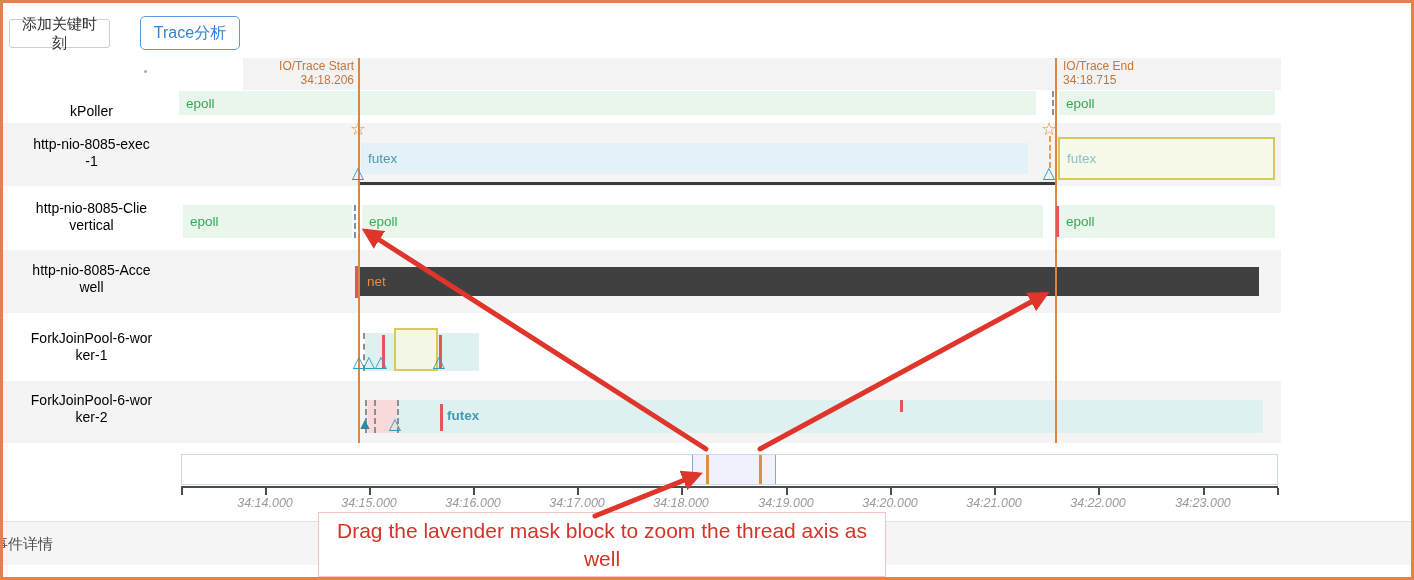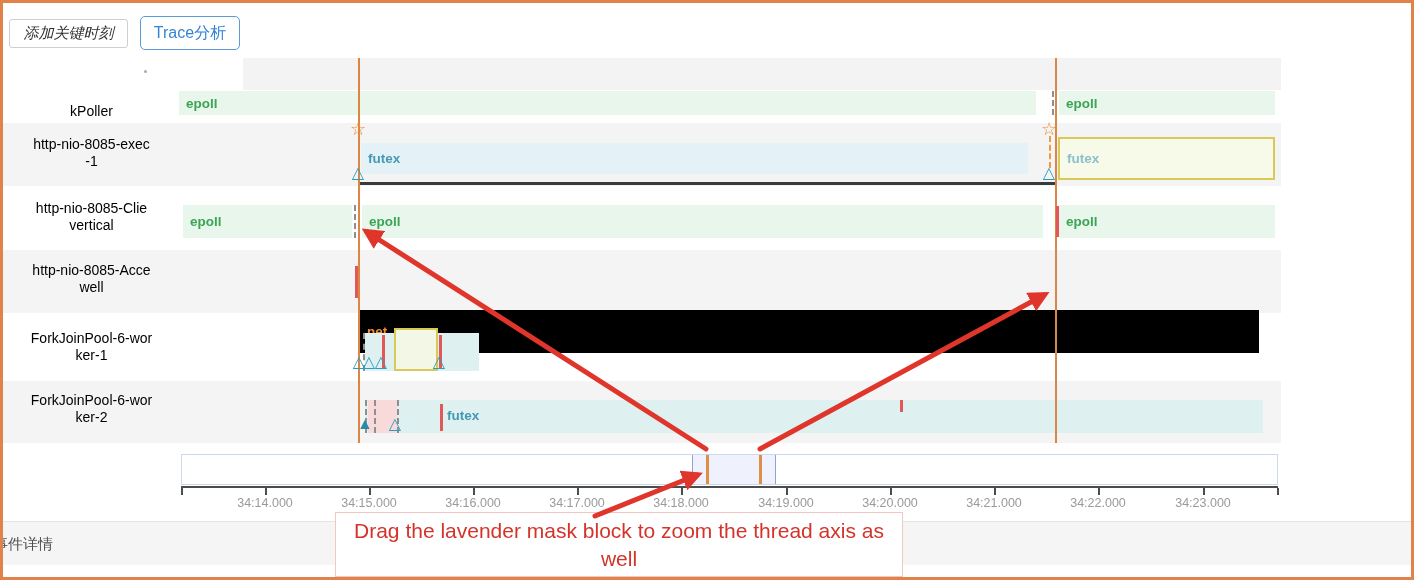--- a/index.html
+++ b/index.html
@@ -6,55 +6,55 @@
   #stage{
     position:relative;width:1414px;height:580px;box-sizing:border-box;
     border:3px solid #e0824a;background:#fff;overflow:hidden;
     font-family:"Liberation Sans","DejaVu Sans",sans-serif;
   }
   .stripe{position:absolute;left:0;width:1278px;background:#f4f4f5;z-index:0;}
   .hdr-strip{position:absolute;left:240px;top:55px;width:1038px;height:32px;background:#f3f3f4;z-index:0;}
   .thread-label{position:absolute;left:14px;width:149px;text-align:center;color:#000000;
     font-size:14px;line-height:17px;z-index:1;}
   .bar{position:absolute;display:flex;align-items:center;box-sizing:border-box;z-index:1;}
-  .bar span{padding-left:7px;font-weight:bold;font-size:13.5px;text-align:right;}
+  .bar span{padding-left:7px;font-weight:normal;font-size:13.5px;text-align:right;}
   .seg-dash{position:absolute;width:0;border-left:2px dashed #8f8f8f;z-index:2;}
   .seg-odash{position:absolute;width:0;border-left:2px dashed #ef9b43;z-index:2;}
   .seg-tick{position:absolute;width:3px;background:#e25757;z-index:3;}
   .seg-hline{position:absolute;height:2.5px;background:#3a3a3a;z-index:1;}
   .seg-tri{position:absolute;transform:translateX(-50%);font-size:16px;line-height:16px;
     font-weight:bold;color:#2b9cbd;z-index:3;}
   .seg-tri-filled{position:absolute;transform:translateX(-50%);font-size:16px;line-height:16px;color:#2b8ba6;z-index:3;}
   .seg-star{position:absolute;transform:translateX(-50%);font-size:18px;line-height:17px;
     font-weight:bold;color:#ea8f35;z-index:3;}
   .seg-text{position:absolute;font-weight:bold;font-size:13.5px;z-index:2;}
   .vline{position:absolute;width:2px;background:#dd8643;z-index:2;}
   .marker-label{position:absolute;top:56px;font-size:12px;line-height:14px;color:#c4763a;z-index:2;}
   #marker-start{left:201px;width:150px;text-align:right;}
   #marker-end{left:1060px;width:150px;text-align:left;}
   .btn{position:absolute;display:flex;align-items:center;justify-content:center;
     background:#fff;box-sizing:border-box;cursor:pointer;z-index:1;}
-  #btn-add{left:6px;top:16px;width:119px;height:29px;border:1px solid #cfcfcf;border-radius:3px;
-    font-size:15px;color:#2f2f2f;font-style:italic;}
+  #btn-add{left:6px;top:16px;width:101px;height:29px;border:1px solid #cfcfcf;border-radius:3px;
+    font-size:15px;color:#2f2f2f;}
   #btn-trace{left:137px;top:13px;width:100px;height:34px;border:1.5px solid #5b9bd9;border-radius:5px;
     font-size:16px;color:#3583d6;}
   #minimap{position:absolute;background:#fff;border:1px solid #ccd9ec;box-sizing:border-box;z-index:1;}
   #mask{position:absolute;background:rgba(224,230,249,0.5);border-left:1.5px solid #8fa3cf;
     border-right:1.5px solid #8fa3cf;box-sizing:border-box;z-index:1;cursor:grab;}
   .mini-orange{position:absolute;width:2.5px;background:#dd8f45;z-index:2;}
   #axis-line{position:absolute;height:2px;background:#4c4c4c;z-index:1;}
   .axis-tick{position:absolute;width:1.5px;height:7px;background:#4c4c4c;z-index:1;}
-  .axis-label{position:absolute;transform:translateX(-50%);font-size:12.5px;color:#9a9a9a;z-index:1;}
+  .axis-label{position:absolute;transform:translateX(-50%);font-size:12.5px;color:#9a9a9a;z-index:1;font-style:italic;}
   #footer-bar{position:absolute;left:0;top:518px;width:1414px;height:43px;background:#f5f5f6;
     border-top:1px solid #e3e3e3;z-index:1;}
   #footer-label{position:absolute;left:-10px;top:0;height:43px;line-height:43px;font-size:15px;color:#4f4f4f;}
   .anno-box{position:absolute;background:#fff;border:1px solid #f2c6c2;display:flex;align-items:center;
     justify-content:center;text-align:center;color:#d4332a;font-size:21px;line-height:28px;font-weight:500;}
   #anno-a{left:713px;top:344px;width:556px;height:64px;z-index:6;}
-  #anno-b{left:332px;top:509px;width:566px;height:63px;z-index:4;}
+  #anno-b{left:315px;top:509px;width:566px;height:63px;z-index:4;}
   #arrows{position:absolute;left:0;top:0;z-index:5;pointer-events:none;}
   #tiny-dot{position:absolute;left:141px;top:67px;width:3px;height:3px;border-radius:50%;background:#aaa;z-index:1;}
 </style>
 </head>
 <body>
 
 <div id="stage">
 
   <div class="hdr-strip"></div>
   <div id="rows-layer">
@@ -100,21 +100,21 @@
       <div class="seg-tick" style="left: 1053px; top: 203px; height: 31px;"></div>
       <div class="bar" style="left: 1056px; top: 202px; width: 216px; height: 33px; background: rgb(233, 246, 236);">
         <span style="color: rgb(58, 166, 85);">epoll</span>
       </div>
       <div class="stripe" style="top: 247px; height: 63px;"></div>
       <div class="thread-label" style="top: 259px;">
         <div class="">http-nio-8085-Acce</div>
         <div class="">well</div>
       </div>
       <div class="seg-tick" style="left: 352px; top: 263px; height: 32px;"></div>
-      <div class="bar" style="left: 357px; top: 264px; width: 899px; height: 43px; background: #000000; margin-top: 43px;">
+      <div class="bar" style="left: 357px; top: 264px; width: 899px; height: 29px; background: #404040;">
         <span style="color: rgb(237, 139, 58);">net</span>
       </div>
       <div class="thread-label" style="top: 327px;">
         <div class="">ForkJoinPool-6-wor</div>
         <div class="">ker-1</div>
       </div>
       <div class="bar" style="left: 362px; top: 330px; width: 114px; height: 38px; background: rgb(222, 240, 239);"></div>
       <div class="seg-dash" style="left: 360px; top: 330px; height: 38px;"></div>
       <div class="seg-tick" style="left: 379px; top: 332px; height: 34px;"></div>
       <div class="bar" style="left: 391px; top: 325px; width: 44px; height: 43px; background: rgb(243, 248, 230); border: 2px solid rgb(217, 202, 88);"></div>
@@ -138,20 +138,28 @@
       <div class="seg-text" style="left: 444px; top: 405px; color: rgb(70, 153, 180);">futex</div>
       <div class="seg-tri-filled" style="left: 362px; top: 413px;">▲</div>
       <div class="seg-tri" style="left: 392px; top: 413px;">△</div>
     </div>
 
   <button class="btn" id="btn-add">添加关键时刻</button>
   <button class="btn" id="btn-trace">Trace分析</button>
 
   <div id="tiny-dot"></div>
 
+  <div class="marker-label" id="marker-start">
+    <div>IO/Trace Start</div>
+    <div>34:18.206</div>
+  </div>
+  <div class="marker-label" id="marker-end">
+    <div>IO/Trace End</div>
+    <div>34:18.715</div>
+  </div>
 
   <div class="vline" id="vline-start" style="left: 355px; top: 55px; height: 385px;"></div>
   <div class="vline" id="vline-end" style="left: 1052px; top: 55px; height: 385px;"></div>
 
   <div id="minimap" style="left: 178px; top: 451px; width: 1097px; height: 31px;">
     <div id="mask" style="left: 510px; top: 0px; width: 84px; height: 29px;"></div>
   <div class="mini-orange" style="left: 524px; top: 0px; height: 29px;"></div>
       <div class="mini-orange" style="left: 577px; top: 0px; height: 29px;"></div>
     </div>
   <div id="axis-line" style="left: 178px; top: 483px; width: 1097px;"></div>

